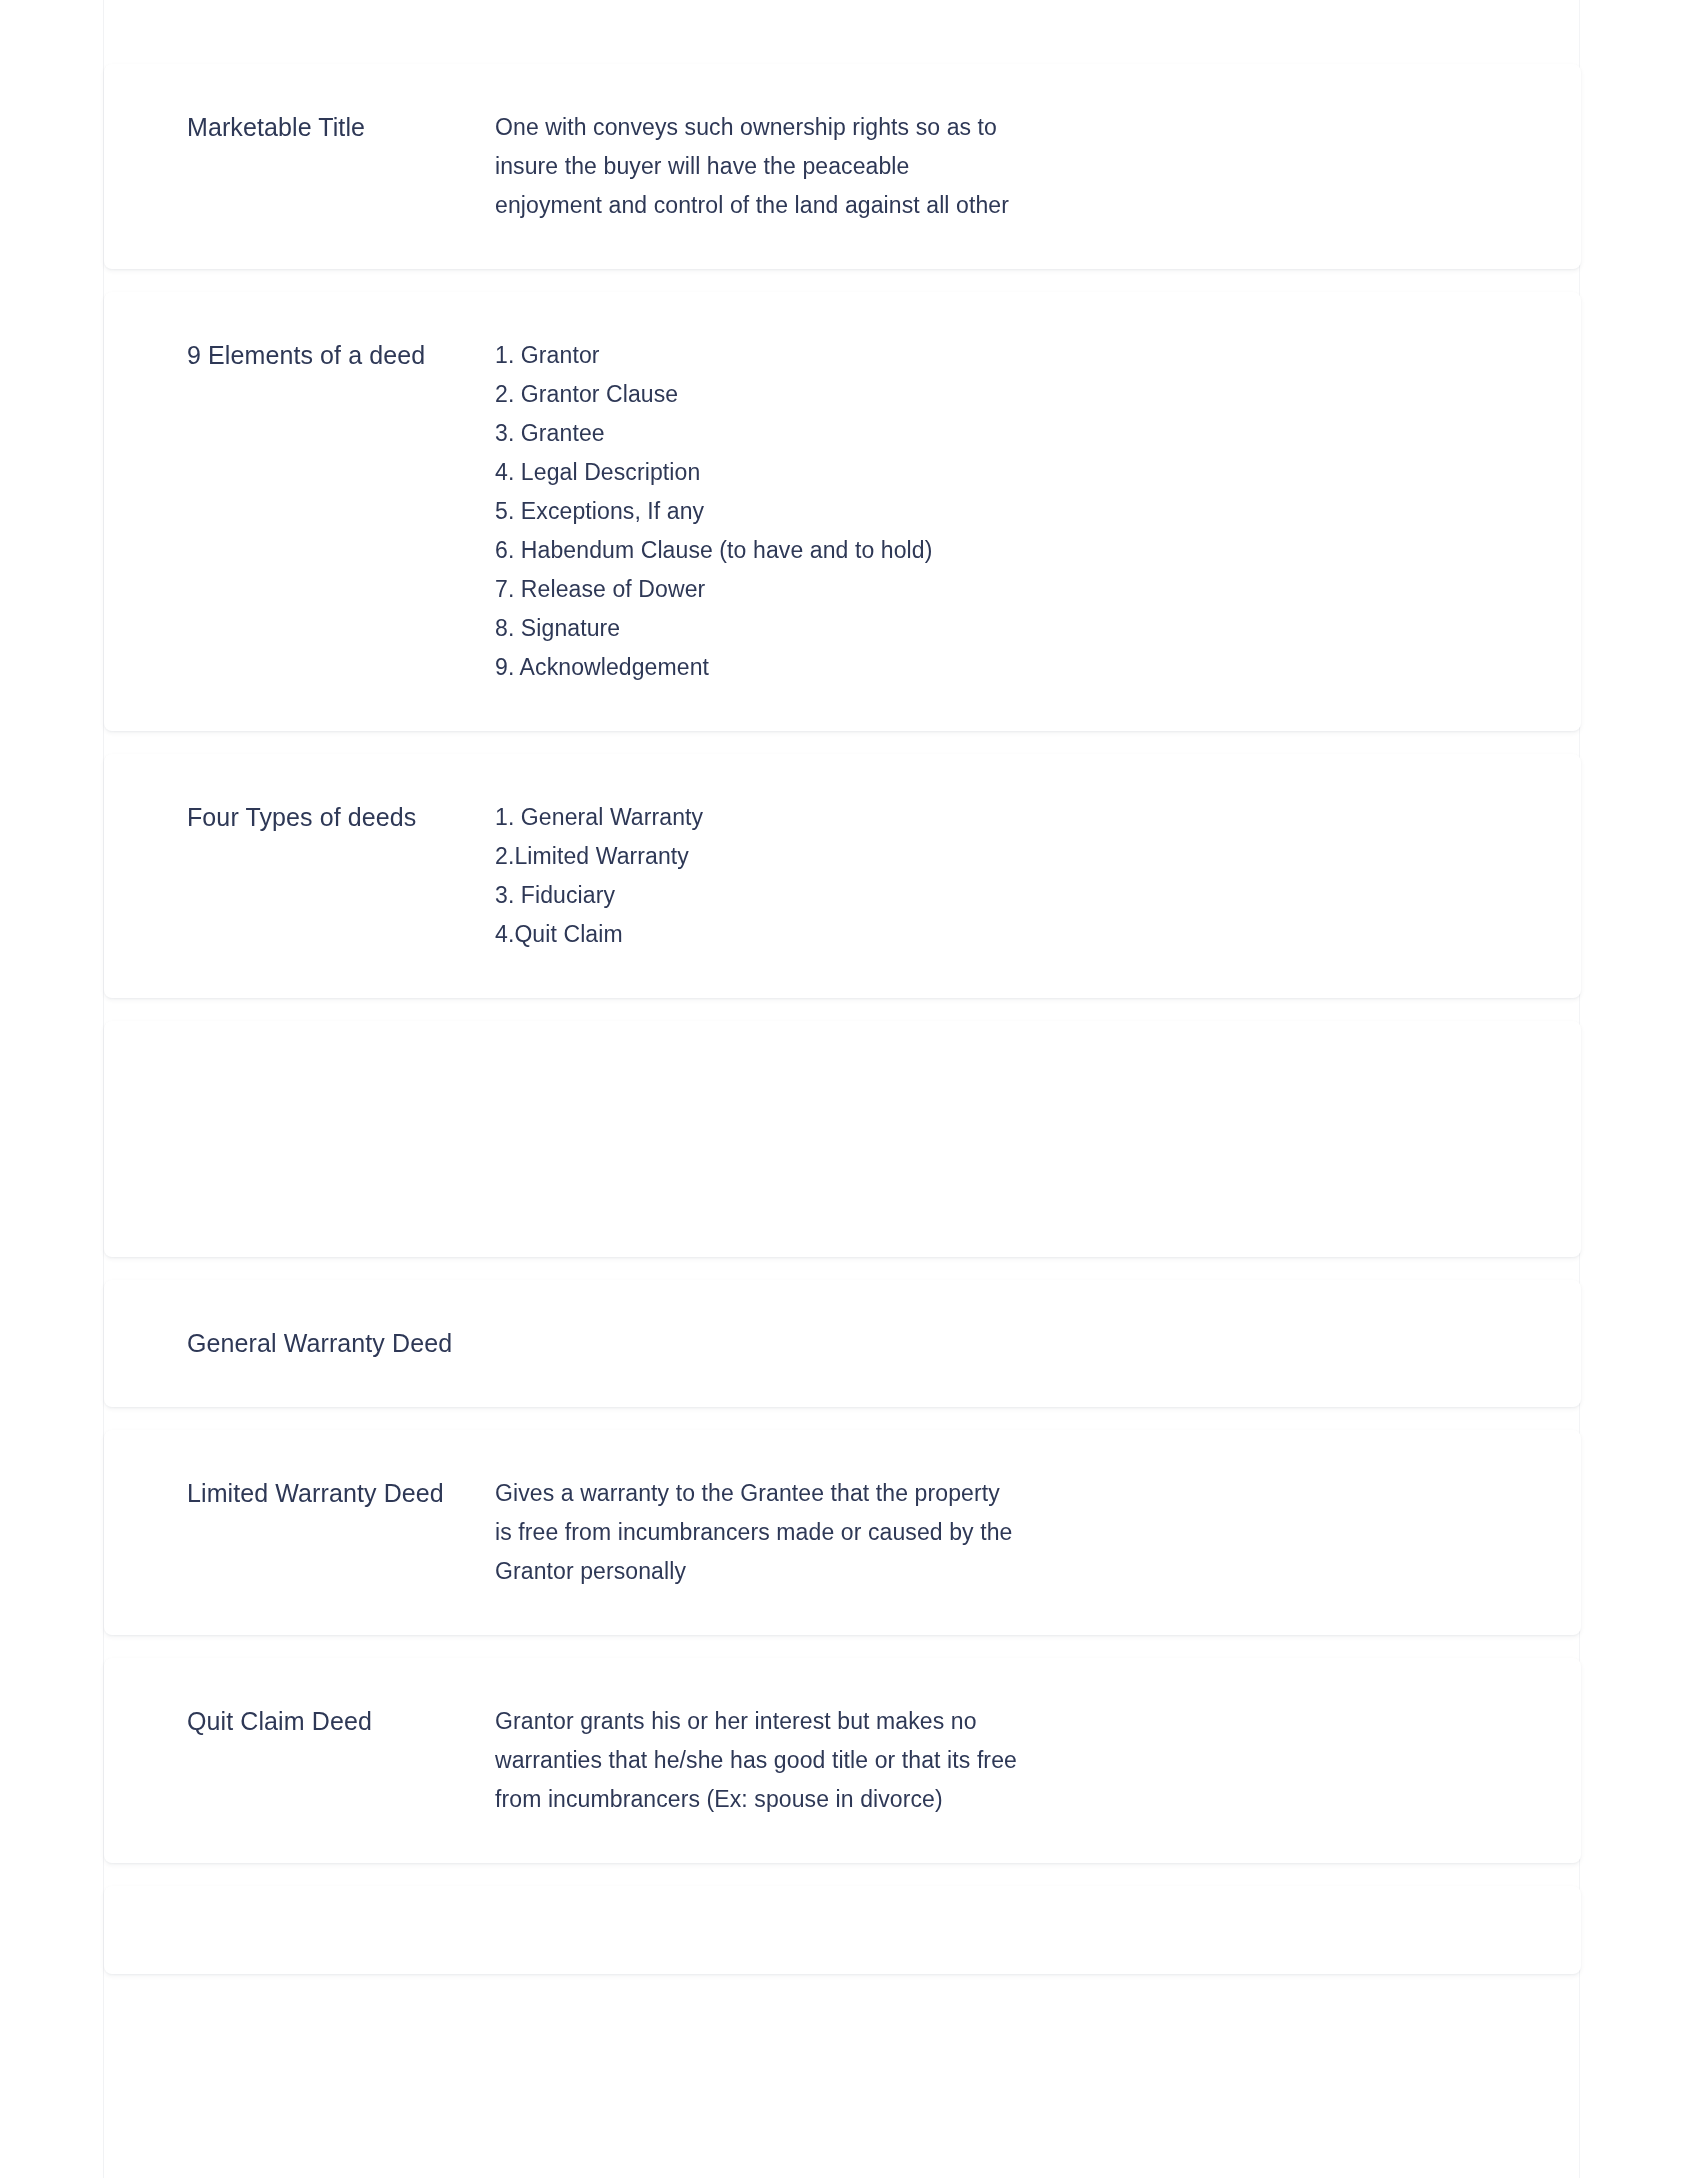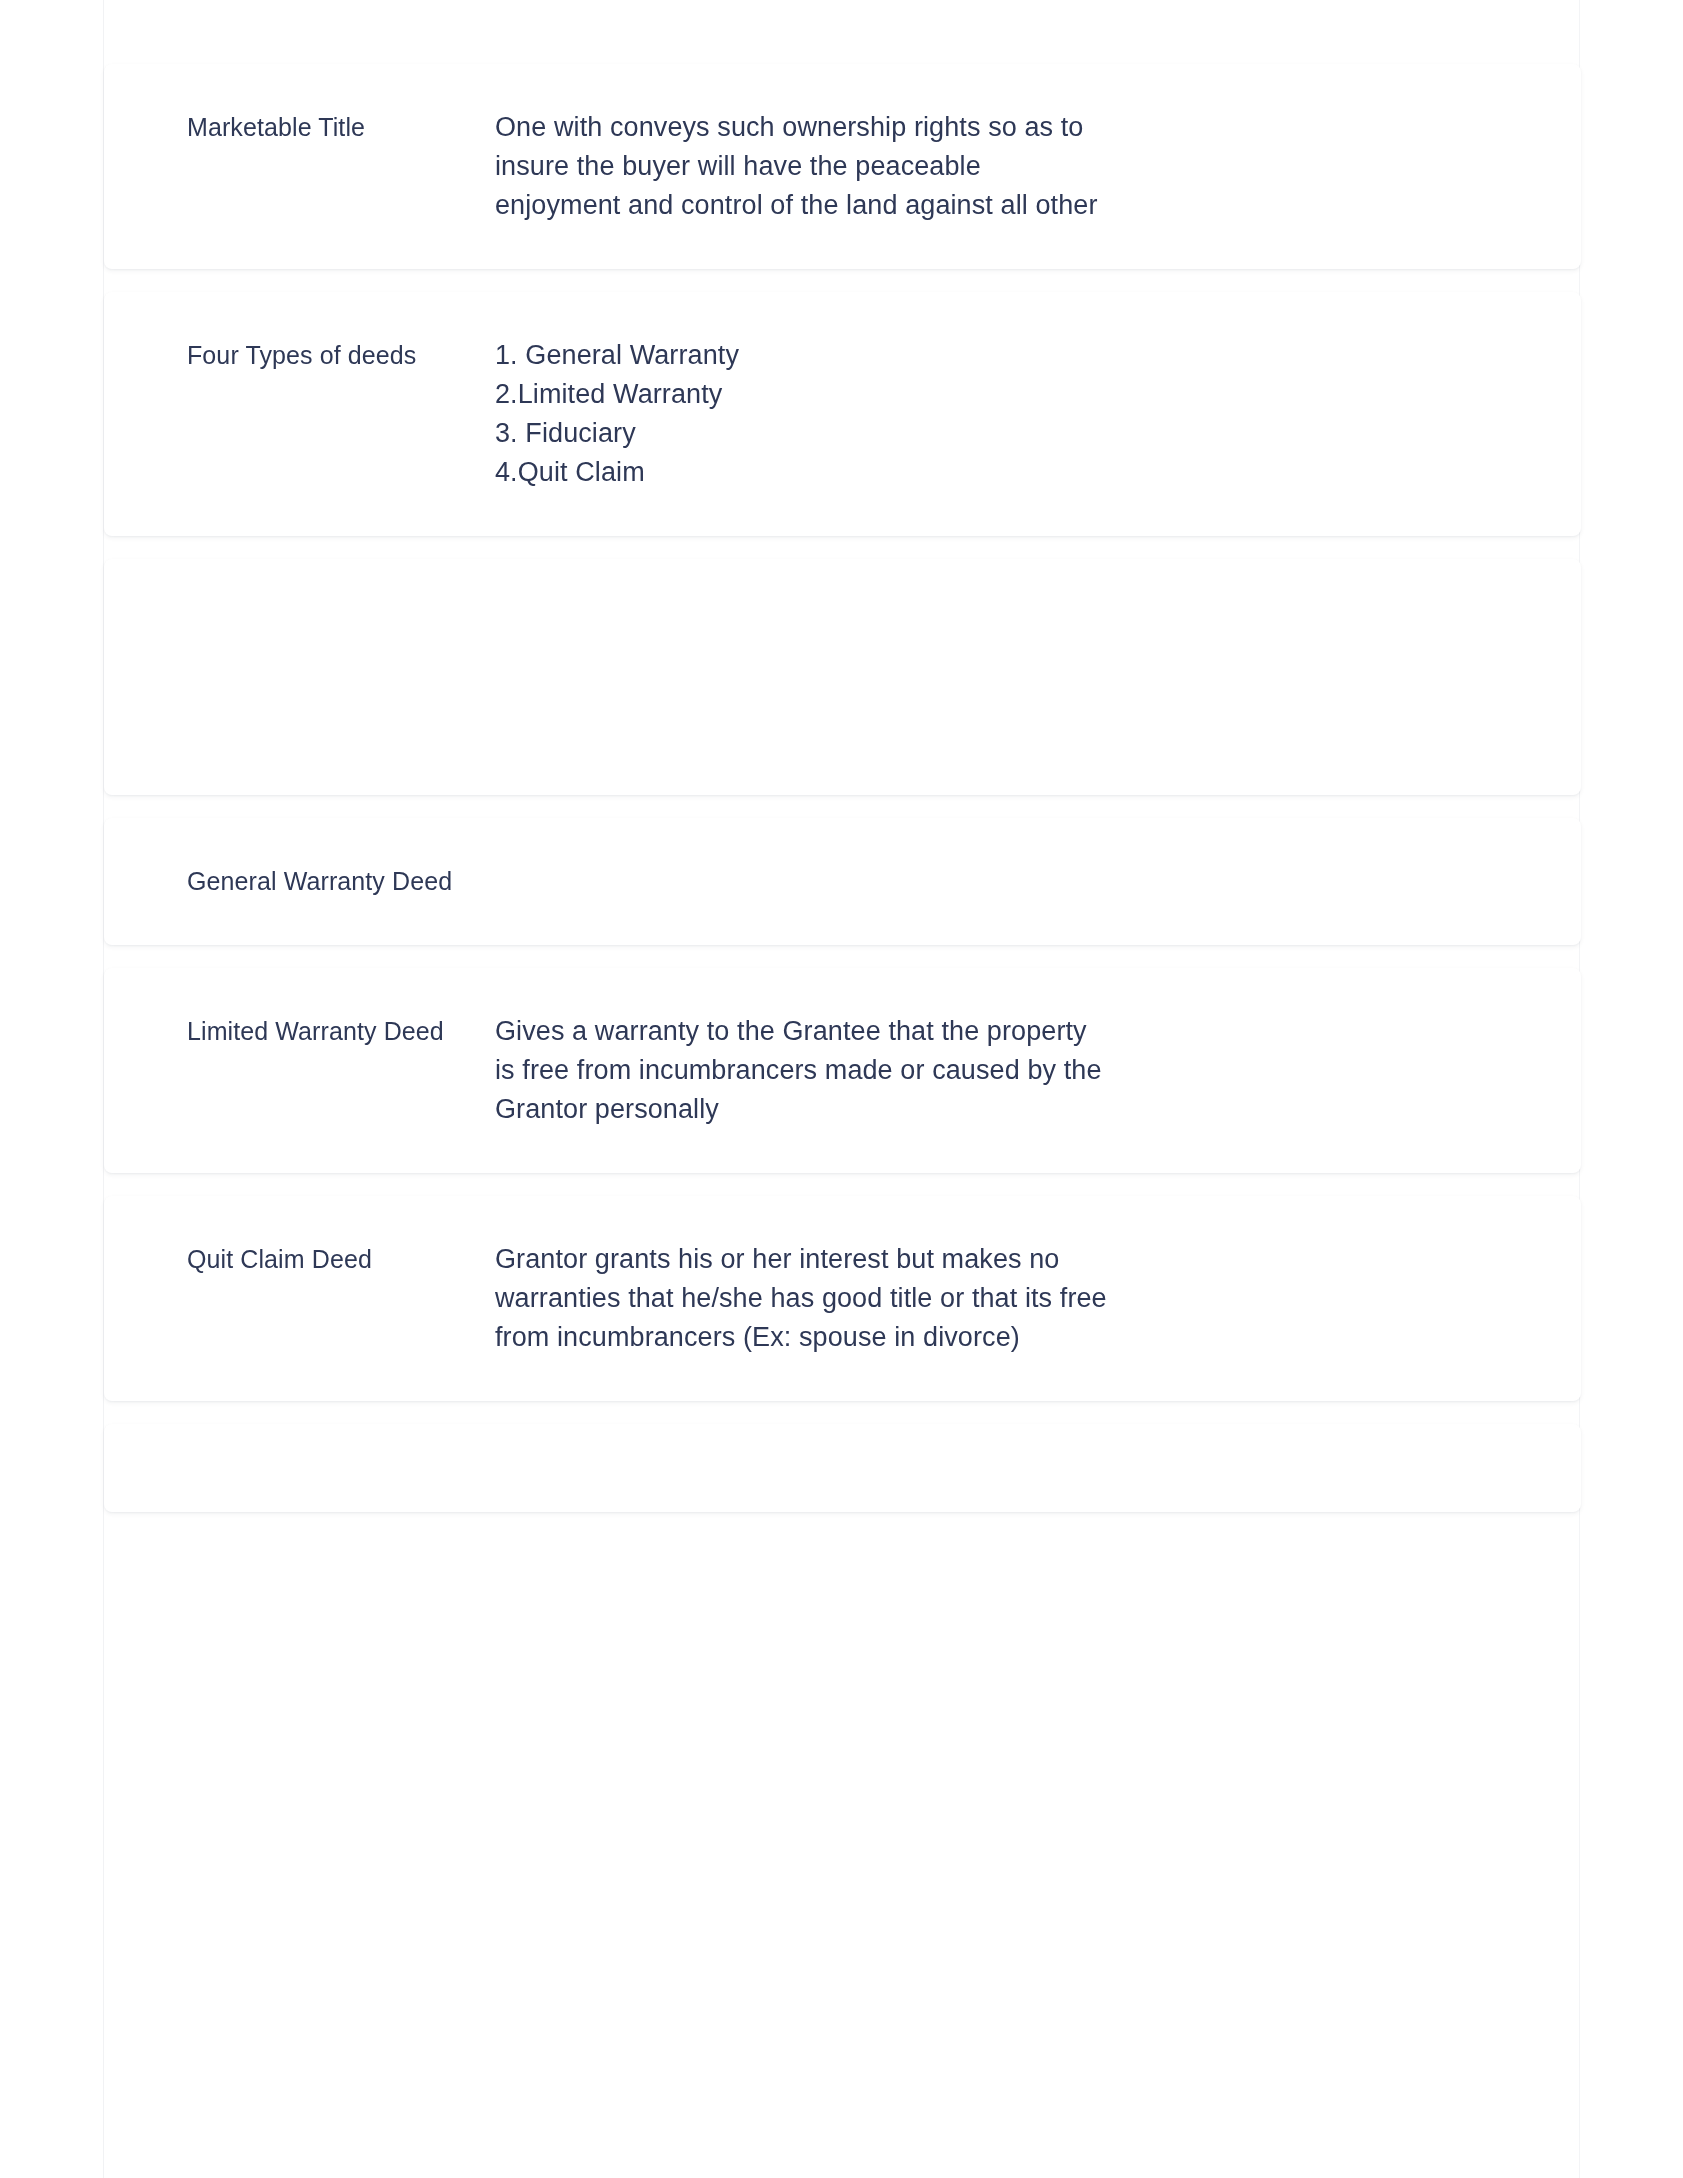--- a/index.html
+++ b/index.html
@@ -68,21 +68,21 @@
     box-sizing: border-box;
     font-size: 25px;
     line-height: 39px;
     letter-spacing: 0.1px;
     color: #2e3856;
     word-wrap: break-word;
   }
 
   .card-def {
     flex: 1 1 auto;
-    font-size: 27px;
+    font-size: 23px;
     line-height: 39px;
     letter-spacing: 0.1px;
     color: #2e3856;
     white-space: pre-line;
     word-wrap: break-word;
   }
 
   
   .card.is-empty {
     min-height: 236px;
@@ -104,20 +104,32 @@
   <div id="content-column">
     <ul id="card-list">
 
       <li class="card">
         <div class="card-term">Marketable Title</div>
         <div class="card-def">One with conveys such ownership rights so as to
 insure the buyer will have the peaceable
 enjoyment and control of the land against all other</div>
       </li>
 
+      <li class="card">
+        <div class="card-term">9 Elements of a deed</div>
+        <div class="card-def">1. Grantor
+2. Grantor Clause
+3. Grantee
+4. Legal Description
+5. Exceptions, If any
+6. Habendum Clause (to have and to hold)
+7. Release of Dower
+8. Signature
+9. Acknowledgement</div>
+      </li>
 
       <li class="card">
         <div class="card-term">Four Types of deeds</div>
         <div class="card-def">1. General Warranty
 2.Limited Warranty
 3. Fiduciary
 4.Quit Claim</div>
       </li>
 
       <li class="card is-empty">

